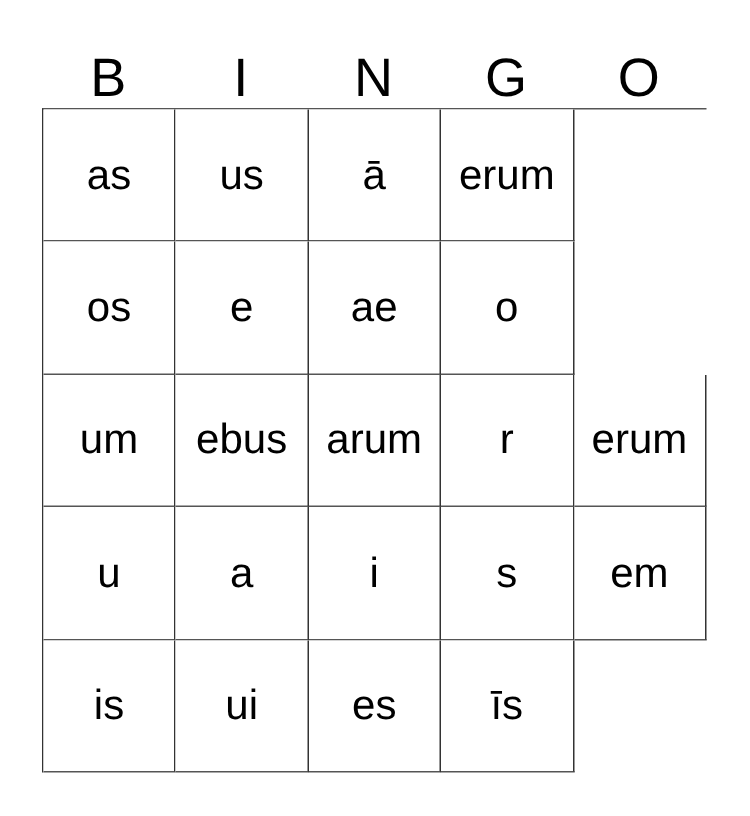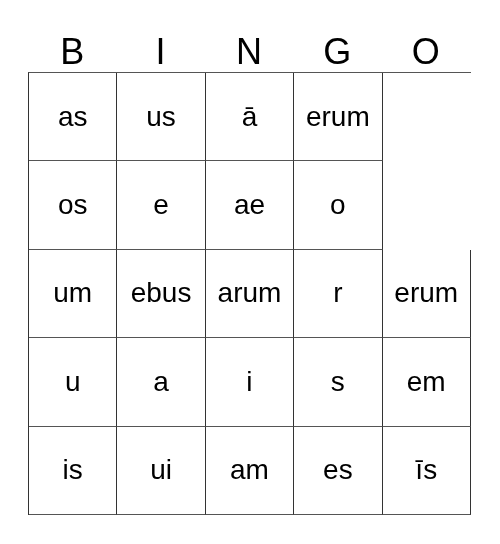--- a/index.html
+++ b/index.html
@@ -113,19 +113,18 @@
       <div class="grid-cell">u</div>
       <div class="grid-cell">a</div>
       <div class="grid-cell">i</div>
       <div class="grid-cell">s</div>
       <div class="grid-cell">em</div>
     </div>
 
     <div class="grid-row">
       <div class="grid-cell">is</div>
       <div class="grid-cell">ui</div>
-      <div class="grid-cell">am</div>
       <div class="grid-cell">es</div>
       <div class="grid-cell">īs</div>
     </div>
 
   </div>
 </div>
 
 </body></html>

